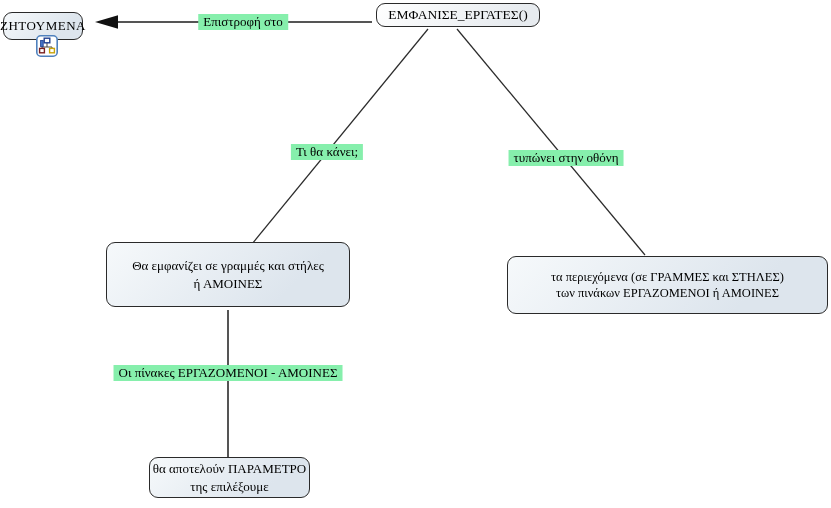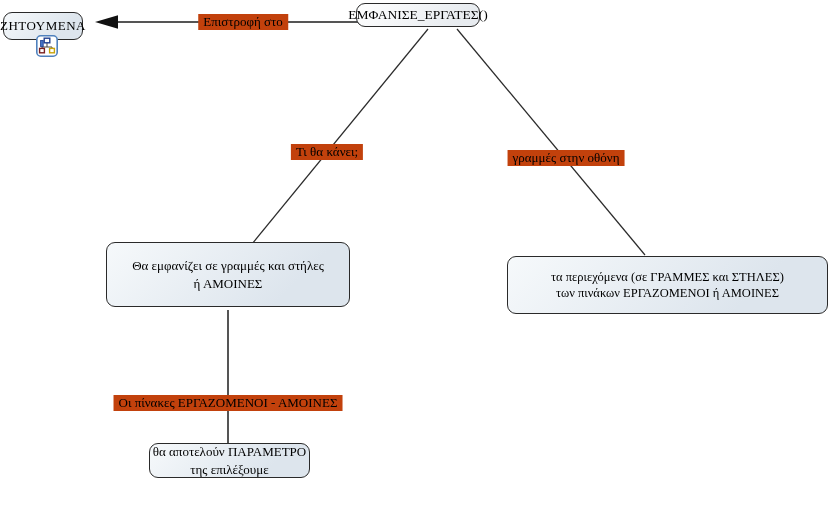--- a/index.html
+++ b/index.html
@@ -12,31 +12,31 @@
     position:absolute;box-sizing:border-box;z-index:3;
     border:1.4px solid #2a2a2a;border-radius:9px;
     background:linear-gradient(135deg,#f6f9fb 0%,#dde5ed 75%);
     display:flex;flex-direction:column;align-items:center;justify-content:center;
     text-align:center;
   }
   .node.light{background:linear-gradient(135deg,#ffffff 0%,#e7ebef 85%);}
   .node .ln{display:block;white-space:nowrap;line-height:1.32;}
   .edge-label{
     position:absolute;transform:translate(-50%,-50%);z-index:2;
-    background:#c2410c;padding:0 5px;white-space:nowrap;font-size:13px;
+    background:#86efac;padding:0 5px;white-space:nowrap;font-size:13px;
   }
   .zitoumena{left:3px;top:12px;width:80px;height:28px;font-size:13px;letter-spacing:.5px;}
-  .emfanise{left:356px;top:3px;width:124px;height:24px;font-size:13.5px;}
+  .emfanise{left:376px;top:3px;width:164px;height:24px;font-size:13.5px;}
   .left-action{left:106px;top:242px;width:244px;height:65px;font-size:13px;}
   .right-action{left:507px;top:256px;width:321px;height:58px;font-size:12.5px;text-align:center;}
-  .bottom-node{left:149px;top:443px;width:161px;height:35px;font-size:13px;}
+  .bottom-node{left:149px;top:457px;width:161px;height:41px;font-size:13px;}
   .lbl-return{left:243px;top:22px;}
   .lbl-what{left:327px;top:152px;}
   .lbl-prints{left:566px;top:158px;}
-  .lbl-tables{left:228px;top:373px;margin-top:30px;}
+  .lbl-tables{left:228px;top:373px;}
   .resource-icon{position:absolute;left:36px;top:35px;width:22px;height:22px;z-index:4;cursor:pointer;}
 </style>
 </head>
 <body>
 
 <div class="canvas">
 
   <svg class="wires" width="831" height="508" viewBox="0 0 831 508">
 
     <line x1="372" y1="22" x2="112" y2="22" stroke="#1c1c1c" stroke-width="1.7"></line>
@@ -44,21 +44,21 @@
 
     <line x1="428" y1="29" x2="252" y2="244" stroke="#2b2b2b" stroke-width="1.2"></line>
 
     <line x1="457" y1="29" x2="645" y2="255" stroke="#2b2b2b" stroke-width="1.2"></line>
 
     <line x1="228" y1="310" x2="228" y2="457" stroke="#1c1c1c" stroke-width="1.5"></line>
   </svg>
 
   <div class="edge-label lbl-return">Επιστροφή στο</div>
   <div class="edge-label lbl-what">Τι θα κάνει;</div>
-  <div class="edge-label lbl-prints">γραμμές στην οθόνη</div>
+  <div class="edge-label lbl-prints">τυπώνει στην οθόνη</div>
   <div class="edge-label lbl-tables">Οι πίνακες ΕΡΓΑΖΟΜΕΝΟΙ - ΑΜΟΙΝΕΣ</div>
 
   <div class="node zitoumena">
     <span class="ln">ΖΗΤΟΥΜΕΝΑ</span>
   </div>
 
   <svg class="resource-icon" viewBox="0 0 22 22">
     <rect x="0.8" y="0.8" width="20.4" height="20.4" rx="4" fill="#ffffff" stroke="#4f81bd" stroke-width="1.6"></rect>
     <line x1="11" y1="6" x2="11" y2="12" stroke="#444444" stroke-width="1"></line>
     <line x1="6" y1="12" x2="16" y2="12" stroke="#444444" stroke-width="1"></line>

